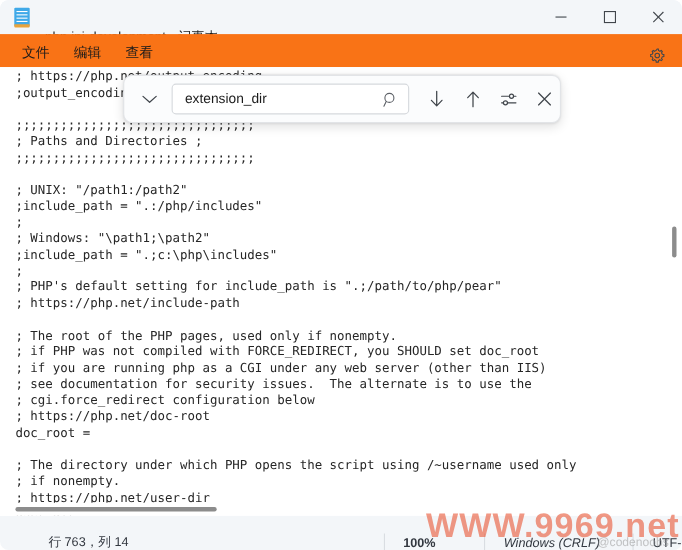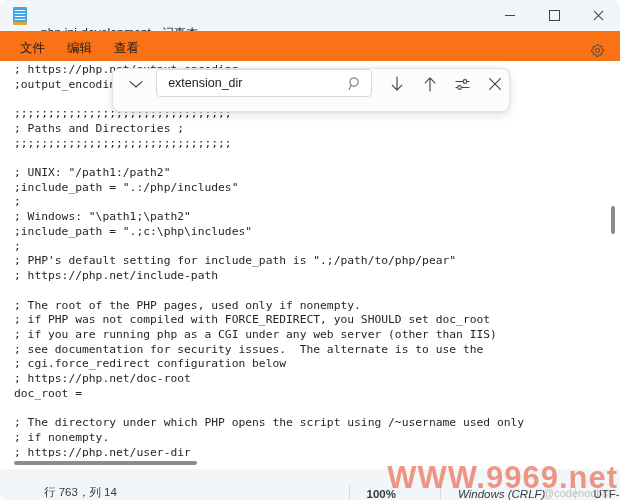--- a/index.html
+++ b/index.html
@@ -189,20 +189,21 @@
     position: absolute;
     left: 112px;
     top: 68px;
     width: 398px;
     height: 44px;
     background: #fbfcfd;
     border: 1px solid #e2e4e7;
     border-radius: 8px;
     box-shadow: 0 3px 10px rgba(0,0,0,0.12), 0 0 2px rgba(0,0,0,0.08);
     display: flex;
+    align-items: center;
     box-sizing: border-box;
   }
   .fb-expand {
     width: 36px; height: 30px;
     margin-left: 6px;
     display: flex; align-items: center; justify-content: center;
     border-radius: 4px;
   }
   .fb-input-wrap {
     position: relative;

